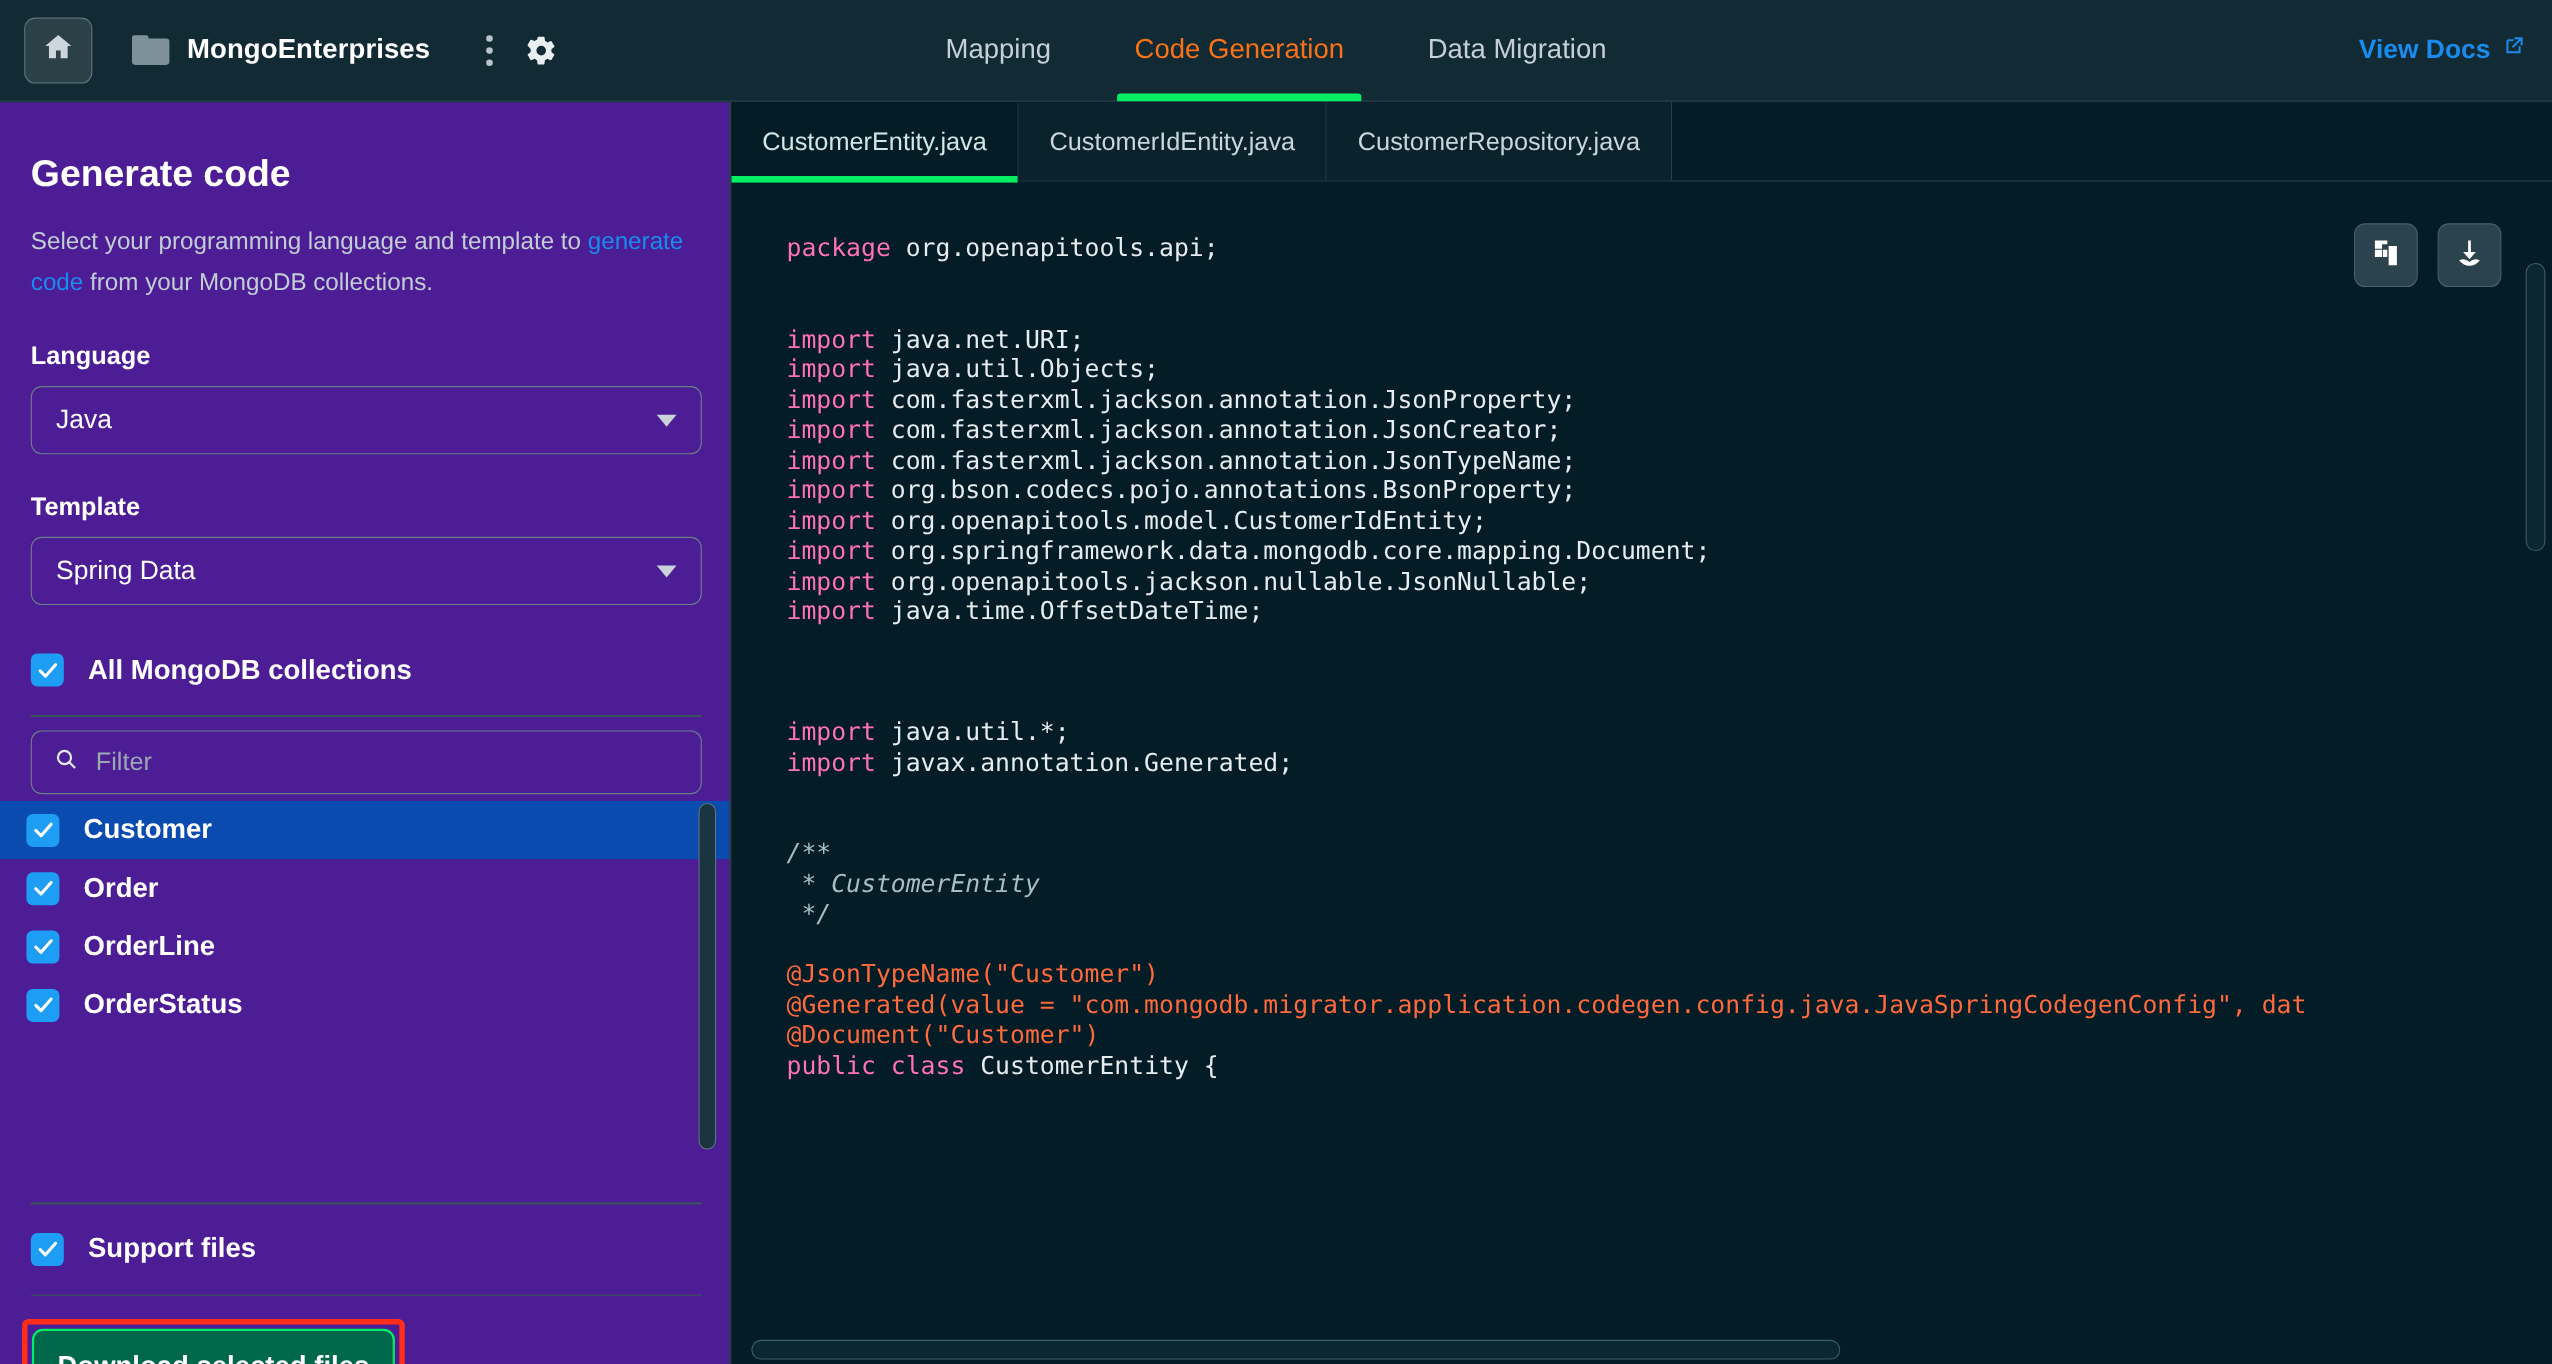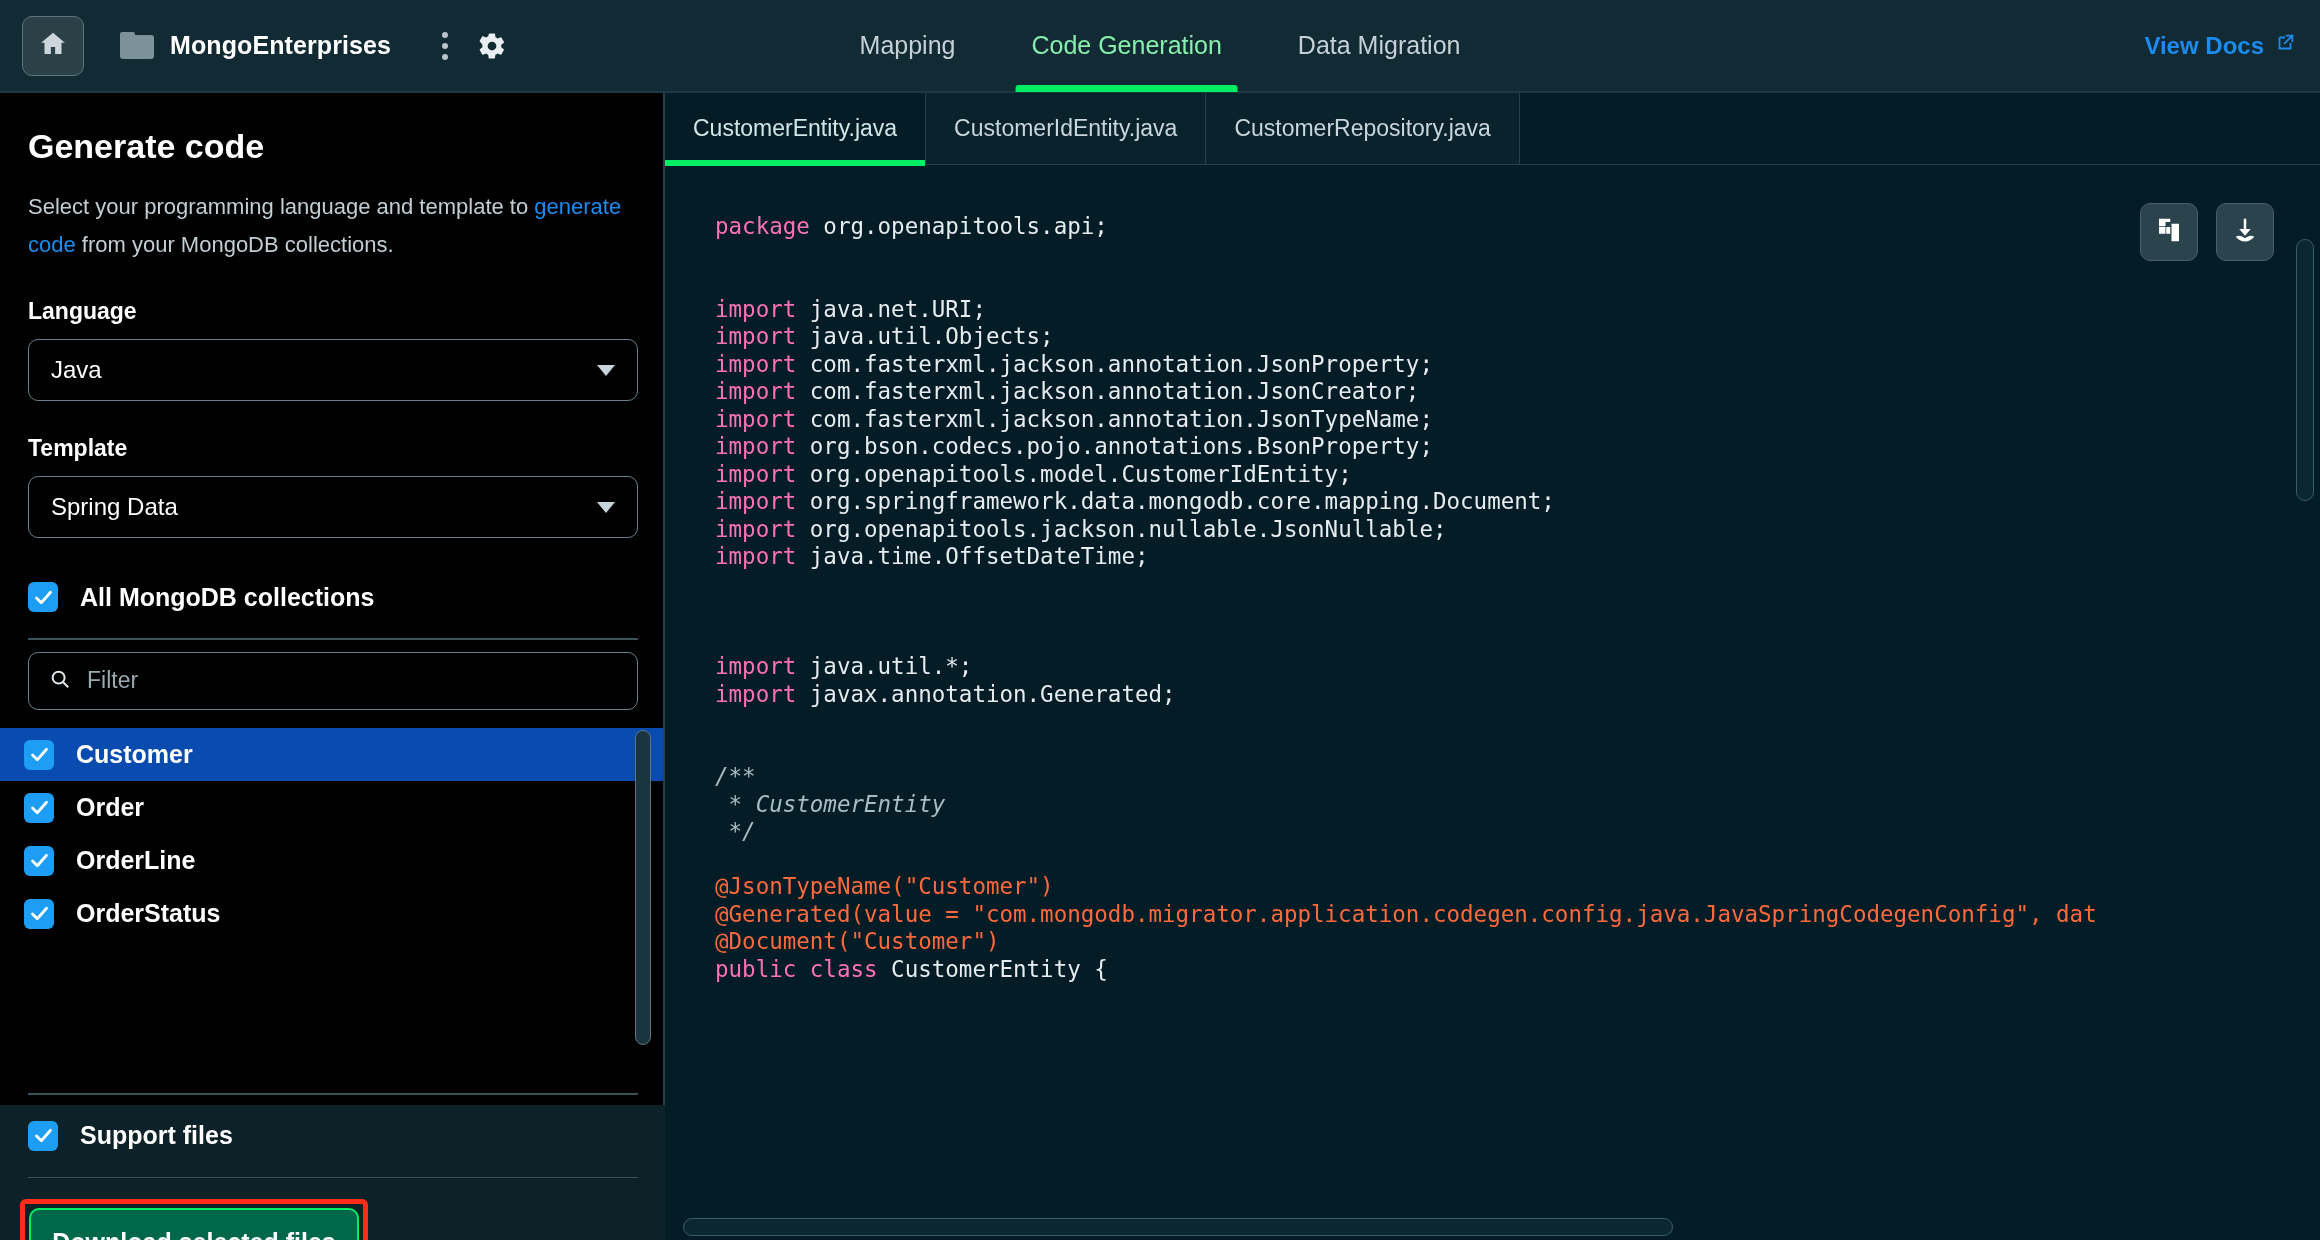--- a/index.html
+++ b/index.html
@@ -59,39 +59,39 @@
   .nav-tabs {
     position: absolute; left: 50%; transform: translateX(-50%);
     height: 93px; display: flex; align-items: center; gap: 24px;
   }
   .nav-tab {
     position: relative;
     font-size: 25px; color: #c5d1d7;
     padding: 0 26px; height: 93px;
     display: flex; align-items: center; cursor: pointer;
   }
-  .nav-tab.active { color: #86efac; }
+  .nav-tab.active { color: #f97316; }
   .nav-tab.active::after {
     content: ""; position: absolute; left: 10px; right: 10px; bottom: 0;
     height: 7px; background: #00ed64; border-radius: 3px 3px 0 0;
   }
 
   .view-docs {
     position: absolute; right: 24px;
     display: flex; align-items: center; gap: 10px;
     color: #1a8cf0; font-size: 24px; font-weight: bold; cursor: pointer;
   }
   .view-docs svg { width: 22px; height: 22px; fill: none; stroke: #1a8cf0; stroke-width: 2; }
 
   
   .sidebar {
-    position: absolute; top: 93px; left: 0; width: 665px; height: 1012px;
-    background: #000000;
+    position: absolute; top: 93px; left: 0; width: 665px; height: 1147px;
+    background: #4c1d95;
     border-right: 2px solid #2a4048;
-    padding: 4px 28px;
+    padding: 16px 28px;
   }
   .side-title { margin-top: 30px; font-size: 34px; font-weight: bold; color: #ffffff; }
   .side-desc {
     margin-top: 22px; font-size: 22px; line-height: 38px; color: #c2ced4;
     max-width: 620px;
   }
   .side-desc .lnk { color: #1a8cf0; }
 
   .field-label { margin-top: 34px; font-size: 23px; font-weight: bold; color: #ffffff; }
   .select {

